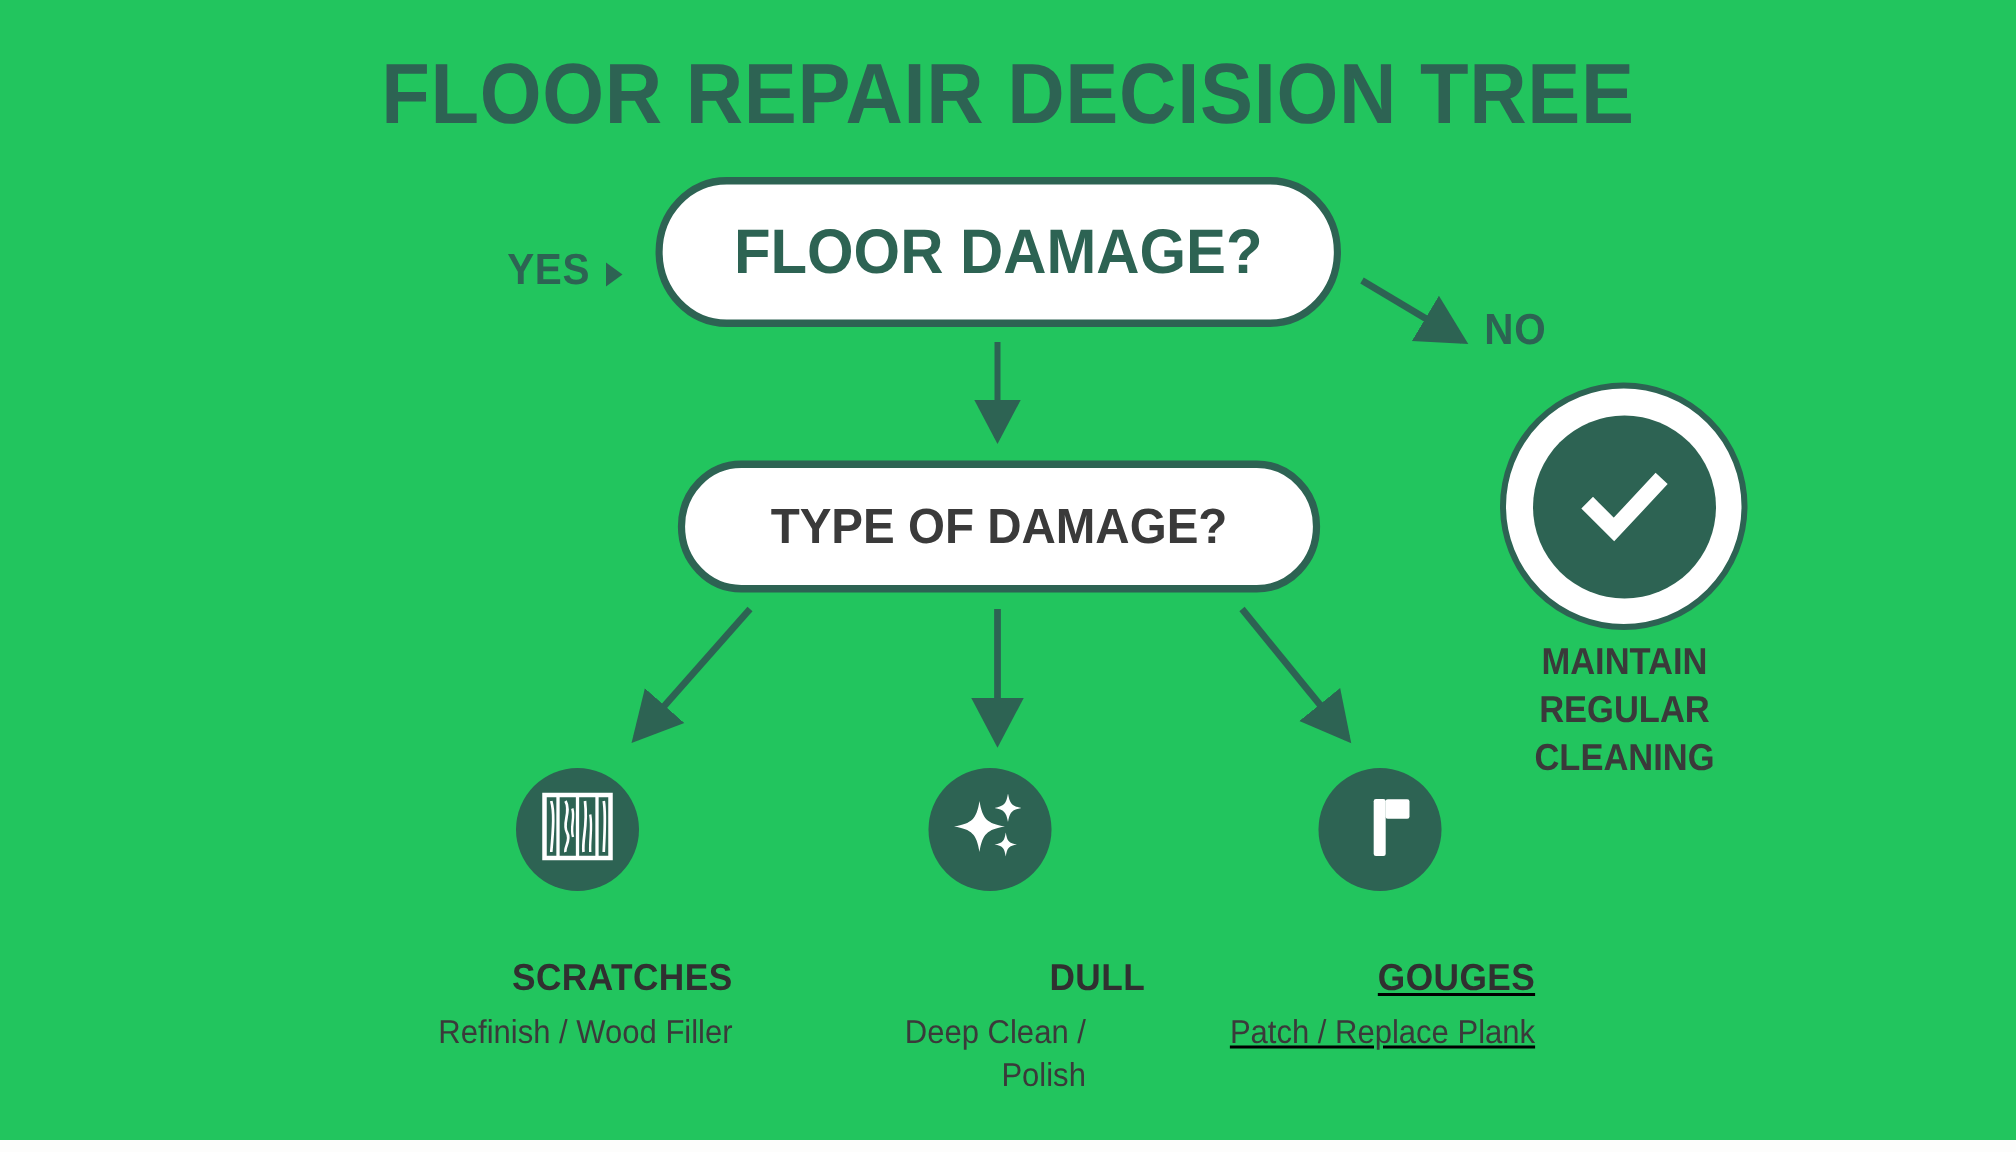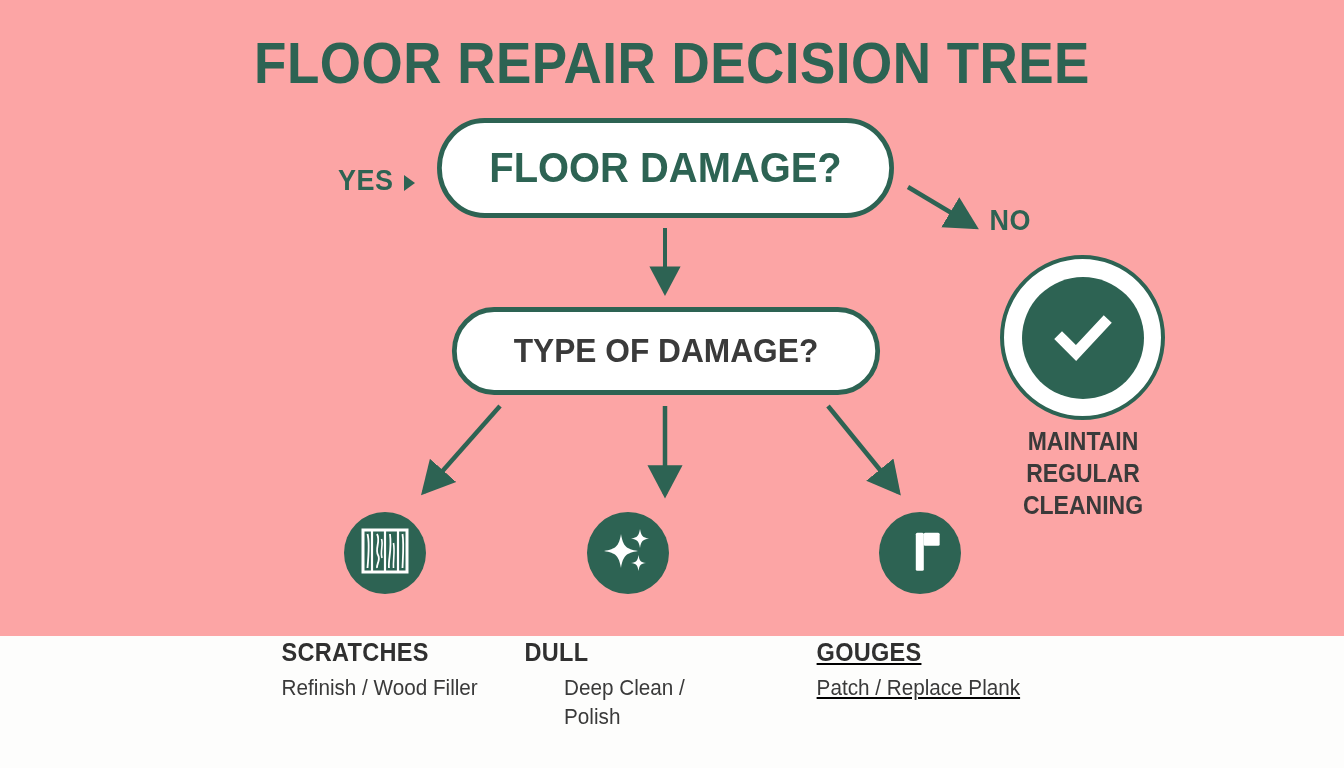--- a/index.html
+++ b/index.html
@@ -9,22 +9,22 @@
   body {
     width: 1344px;
     height: 768px;
     background: #fdfdfc;
     font-family: "Liberation Sans", sans-serif;
     overflow: hidden;
   }
   #stage {
     position: relative;
     width: 1344px;
-    height: 636px;
-    background: #fca5a5;
+    height: 760px;
+    background: #22c55e;
   }
   #connectors {
     position: absolute;
     left: 0;
     top: 0;
     width: 1344px;
     height: 768px;
     pointer-events: none;
   }
 
@@ -136,24 +136,24 @@
     line-height: 1.28;
     font-family: "Liberation Sans Narrow", "Liberation Sans", sans-serif;
     transform: scaleX(0.92);
   }
 
   
   .leaf {
     position: absolute;
     width: 220px;
     top: 512px;
-    text-align: left;
+    text-align: right;
   }
   .leaf-s { left: 275px; }
-  .leaf-d { left: 518px; }
+  .leaf-d { left: 550px; }
   .leaf-g { left: 810px; text-decoration: underline; }
 
   .leaf-circle {
     width: 82px;
     height: 82px;
     margin: 0 auto;
     border-radius: 50%;
     background: #2d6353;
     display: flex;
     align-items: center;

